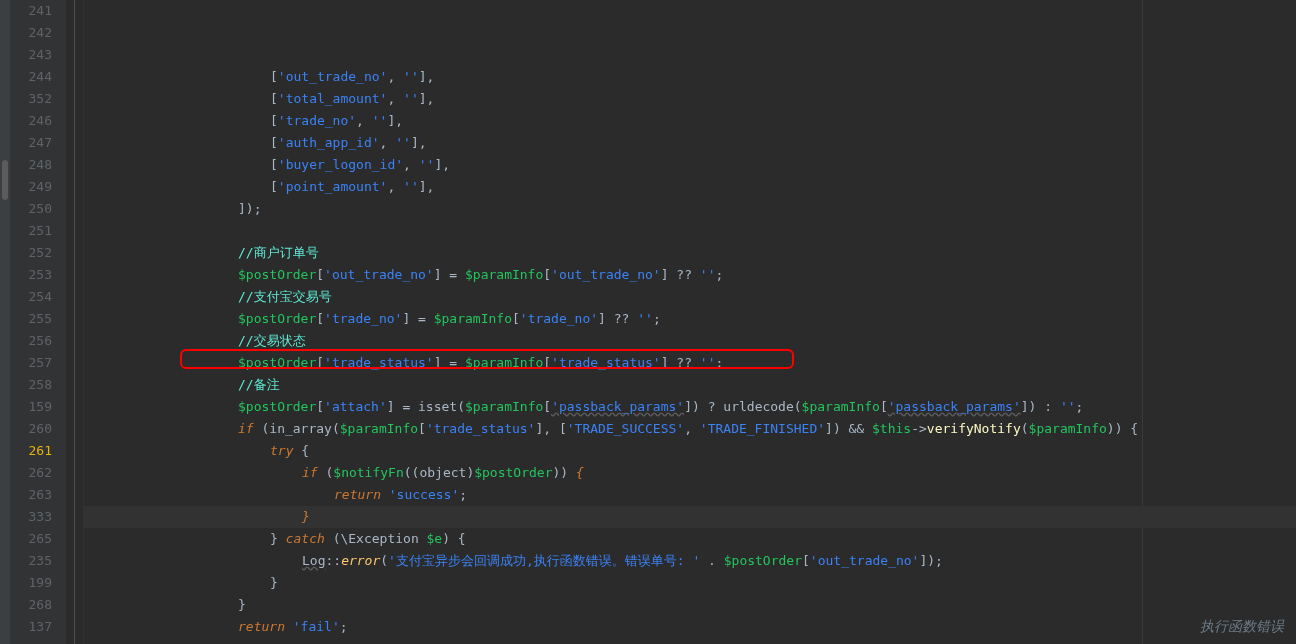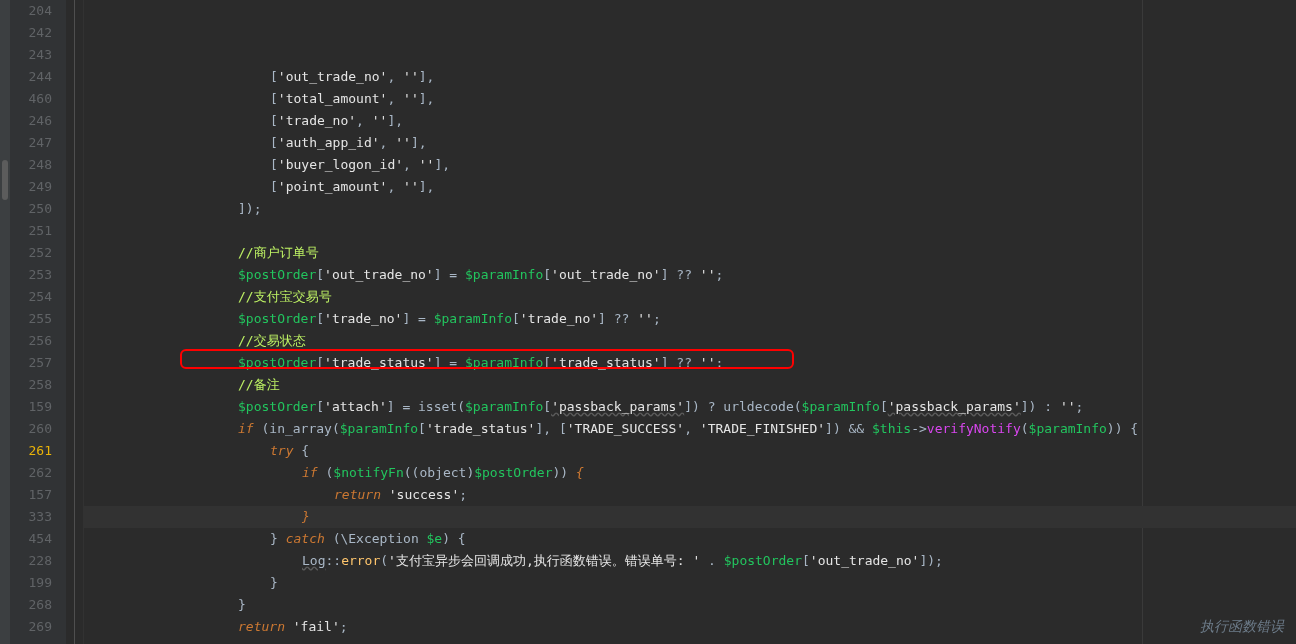--- a/index.html
+++ b/index.html
@@ -57,26 +57,26 @@
 .code {
   flex: 1;
   padding-left: 0;
   position: relative;
   white-space: pre;
 }
 .row { height: 22px; position: relative; }
 .row.hl { background: #323232; }
 .row .txt { position: absolute; left: 0; }
 
-.c-str { color: #e5e5e5; }
-.c-comment { color: #bef264; }
+.c-str { color: #3b82f6; }
+.c-comment { color: #5eead4; }
 .c-var { color: #22c55e; }
 .c-kw { color: #cc7832; font-style: italic; }
-.c-fn { color: #d946ef; }
-.c-fn-i { color: #ffc66d; }
+.c-fn { color: #fef9c3; }
+.c-fn-i { color: #ffc66d; font-style: italic; }
 .c-punc { color: #a9b7c6; }
 .c-underline { text-decoration-line: underline; text-decoration-style: wavy; text-decoration-color: #5c5c5c; }
 
 .right-edge {
   position: absolute;
   top: 0;
   bottom: 0;
   left: 1058px;
   width: 1px;
   background: #3a3a3a;
@@ -100,49 +100,49 @@
 </head>
 <body>
 
 <div class="editor">
 
   <div class="scrollbar-track">
     <div class="scrollbar-thumb" style="height:40px; margin-top:160px;"></div>
   </div>
 
   <div class="gutter" id="gutter">
-      <div class="ln">204</div>
+      <div class="ln">241</div>
       <div class="ln">242</div>
       <div class="ln">243</div>
       <div class="ln">244</div>
-      <div class="ln">460</div>
+      <div class="ln">352</div>
       <div class="ln">246</div>
       <div class="ln">247</div>
       <div class="ln">248</div>
       <div class="ln">249</div>
       <div class="ln">250</div>
       <div class="ln">251</div>
       <div class="ln">252</div>
       <div class="ln">253</div>
       <div class="ln">254</div>
       <div class="ln">255</div>
       <div class="ln">256</div>
       <div class="ln">257</div>
       <div class="ln">258</div>
       <div class="ln">159</div>
       <div class="ln">260</div>
       <div class="ln active">261</div>
       <div class="ln">262</div>
-      <div class="ln">157</div>
+      <div class="ln">263</div>
       <div class="ln">333</div>
-      <div class="ln">454</div>
-      <div class="ln">228</div>
+      <div class="ln">265</div>
+      <div class="ln">235</div>
       <div class="ln">199</div>
       <div class="ln">268</div>
-      <div class="ln">269</div>
+      <div class="ln">137</div>
       <div class="ln">270</div>
     </div>
 
   <div class="fold-gutter">
     <div class="fold-line" style="top:0;bottom:0;"></div>
   </div>
 
   <div class="code" id="code">
     <div class="right-edge"></div>
   <div class="row"><span class="txt" style="left: 186px;"><span class="c-punc">[</span><span class="c-str">'out_trade_no'</span><span class="c-punc">, </span><span class="c-str">''</span><span class="c-punc">],</span></span></div><div class="row"><span class="txt" style="left: 186px;"><span class="c-punc">[</span><span class="c-str">'total_amount'</span><span class="c-punc">, </span><span class="c-str">''</span><span class="c-punc">],</span></span></div><div class="row"><span class="txt" style="left: 186px;"><span class="c-punc">[</span><span class="c-str">'trade_no'</span><span class="c-punc">, </span><span class="c-str">''</span><span class="c-punc">],</span></span></div><div class="row"><span class="txt" style="left: 186px;"><span class="c-punc">[</span><span class="c-str">'auth_app_id'</span><span class="c-punc">, </span><span class="c-str">''</span><span class="c-punc">],</span></span></div><div class="row"><span class="txt" style="left: 186px;"><span class="c-punc">[</span><span class="c-str">'buyer_logon_id'</span><span class="c-punc">, </span><span class="c-str">''</span><span class="c-punc">],</span></span></div><div class="row"><span class="txt" style="left: 186px;"><span class="c-punc">[</span><span class="c-str">'point_amount'</span><span class="c-punc">, </span><span class="c-str">''</span><span class="c-punc">],</span></span></div><div class="row"><span class="txt" style="left: 154px;"><span class="c-punc">]);</span></span></div><div class="row"><span class="txt" style="left: 26px;"></span></div><div class="row"><span class="txt" style="left: 154px;"><span class="c-comment">//商户订单号</span></span></div><div class="row"><span class="txt" style="left: 154px;"><span class="c-var">$postOrder</span><span class="c-punc">[</span><span class="c-str">'out_trade_no'</span><span class="c-punc">] = </span><span class="c-var">$paramInfo</span><span class="c-punc">[</span><span class="c-str">'out_trade_no'</span><span class="c-punc">] ?? </span><span class="c-str">''</span><span class="c-punc">;</span></span></div><div class="row"><span class="txt" style="left: 154px;"><span class="c-comment">//支付宝交易号</span></span></div><div class="row"><span class="txt" style="left: 154px;"><span class="c-var">$postOrder</span><span class="c-punc">[</span><span class="c-str">'trade_no'</span><span class="c-punc">] = </span><span class="c-var">$paramInfo</span><span class="c-punc">[</span><span class="c-str">'trade_no'</span><span class="c-punc">] ?? </span><span class="c-str">''</span><span class="c-punc">;</span></span></div><div class="row"><span class="txt" style="left: 154px;"><span class="c-comment">//交易状态</span></span></div><div class="row"><span class="txt" style="left: 154px;"><span class="c-var">$postOrder</span><span class="c-punc">[</span><span class="c-str">'trade_status'</span><span class="c-punc">] = </span><span class="c-var">$paramInfo</span><span class="c-punc">[</span><span class="c-str">'trade_status'</span><span class="c-punc">] ?? </span><span class="c-str">''</span><span class="c-punc">;</span></span></div><div class="row"><span class="txt" style="left: 154px;"><span class="c-comment">//备注</span></span></div><div class="row"><span class="txt" style="left: 154px;"><span class="c-var">$postOrder</span><span class="c-punc">[</span><span class="c-str">'attach'</span><span class="c-punc">] = isset(</span><span class="c-var">$paramInfo</span><span class="c-punc">[</span><span class="c-str c-underline">'passback_params'</span><span class="c-punc">]) ? urldecode(</span><span class="c-var">$paramInfo</span><span class="c-punc">[</span><span class="c-str c-underline">'passback_params'</span><span class="c-punc">]) : </span><span class="c-str">''</span><span class="c-punc">;</span></span></div><div class="row"><span class="txt" style="left: 154px;"><span class="c-kw">if </span><span class="c-punc">(in_array(</span><span class="c-var">$paramInfo</span><span class="c-punc">[</span><span class="c-str">'trade_status'</span><span class="c-punc">], [</span><span class="c-str">'TRADE_SUCCESS'</span><span class="c-punc">, </span><span class="c-str">'TRADE_FINISHED'</span><span class="c-punc">]) &amp;&amp; </span><span class="c-var">$this</span><span class="c-punc">-&gt;</span><span class="c-fn">verifyNotify</span><span class="c-punc">(</span><span class="c-var">$paramInfo</span><span class="c-punc">)) {</span></span></div><div class="row"><span class="txt" style="left: 186px;"><span class="c-kw">try </span><span class="c-punc">{</span></span></div><div class="row"><span class="txt" style="left: 218px;"><span class="c-kw">if </span><span class="c-punc">(</span><span class="c-var">$notifyFn</span><span class="c-punc">((object)</span><span class="c-var">$postOrder</span><span class="c-punc">)) </span><span class="c-kw">{</span></span></div><div class="row"><span class="txt" style="left: 250px;"><span class="c-kw">return </span><span class="c-str">'success'</span><span class="c-punc">;</span></span></div><div class="row hl"><span class="txt" style="left: 218px;"><span class="c-kw">}</span></span></div><div class="row"><span class="txt" style="left: 186px;"><span class="c-punc">} </span><span class="c-kw">catch </span><span class="c-punc">(\Exception </span><span class="c-var">$e</span><span class="c-punc">) {</span></span></div><div class="row"><span class="txt" style="left: 218px;"><span class="c-underline">Log</span><span class="c-punc">::</span><span class="c-fn-i">error</span><span class="c-punc">(</span><span class="c-str">'支付宝异步会回调成功,执行函数错误。错误单号: '</span><span class="c-punc"> . </span><span class="c-var">$postOrder</span><span class="c-punc">[</span><span class="c-str">'out_trade_no'</span><span class="c-punc">]);</span></span></div><div class="row"><span class="txt" style="left: 186px;"><span class="c-punc">}</span></span></div><div class="row"><span class="txt" style="left: 154px;"><span class="c-punc">}</span></span></div><div class="row"><span class="txt" style="left: 154px;"><span class="c-kw">return </span><span class="c-str">'fail'</span><span class="c-punc">;</span></span></div><div class="row"><span class="txt" style="left: 26px;"></span></div></div>

